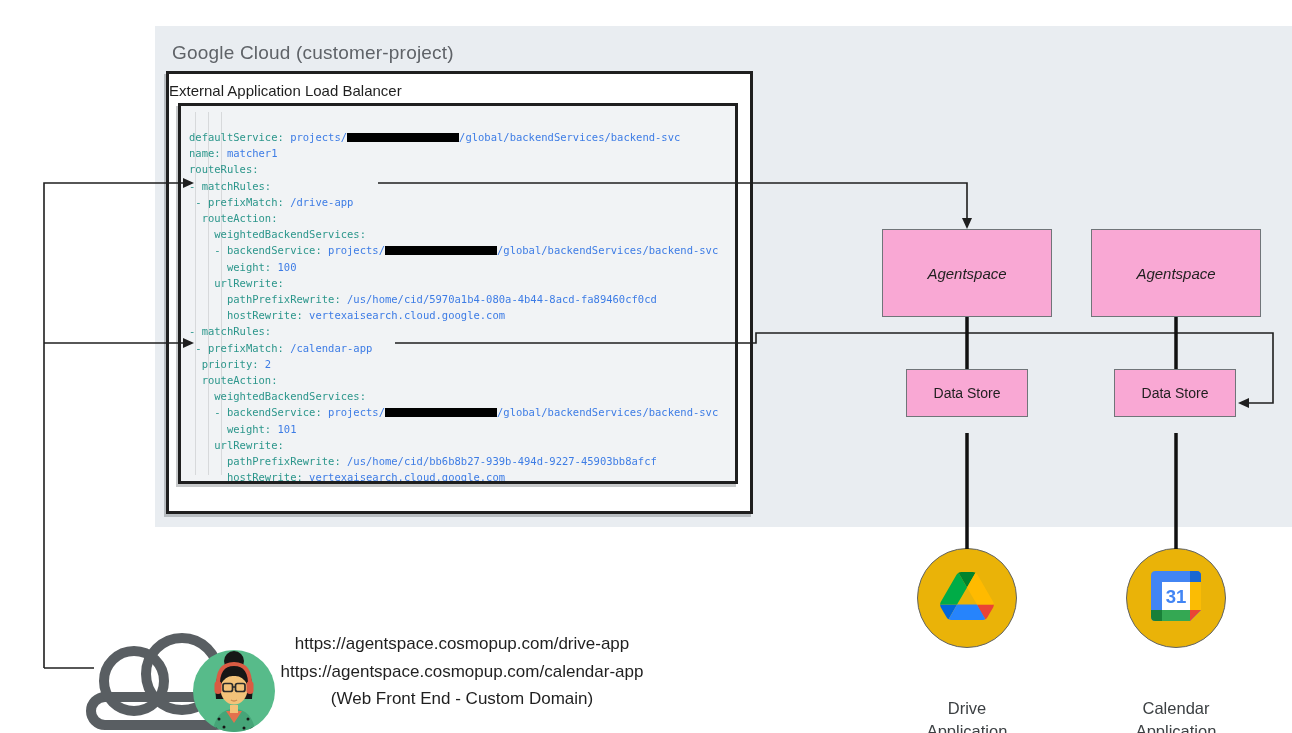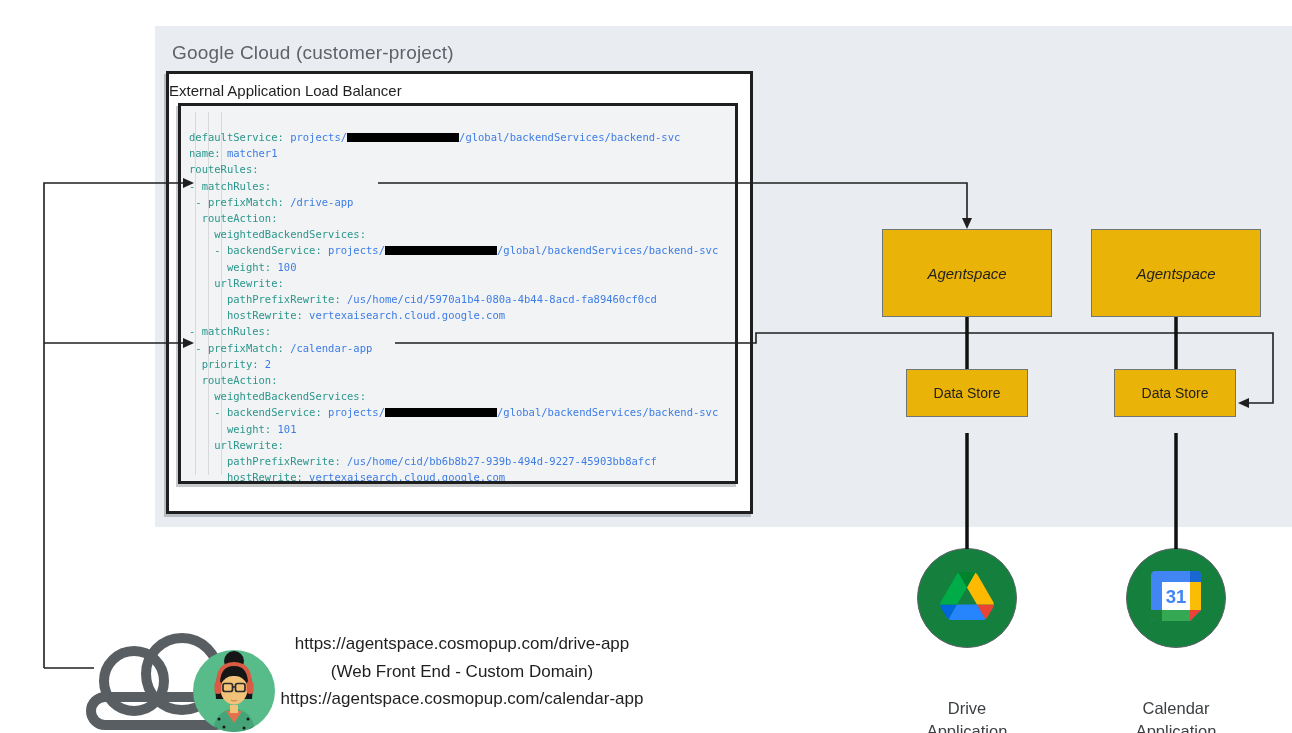--- a/index.html
+++ b/index.html
@@ -17,29 +17,29 @@
   .code-box{position:absolute;left:178px;top:103px;width:560px;height:381px;background:#f1f3f5;
             border:3px solid #1f1f1f;box-sizing:border-box;box-shadow:-2px 3px 0 rgba(95,99,104,.35);
             font-family:"DejaVu Sans Mono","Liberation Mono",monospace;font-size:10.5px;line-height:16.2px;
             padding:23px 6px 5px 8px;overflow:hidden;}
   .code-line{white-space:pre;}
   .tok-k{color:#2b968b;}
   .tok-v{color:#3d7ce5;}
   .redact{display:inline-block;width:112px;height:9px;background:#000;vertical-align:-1px;}
   .guide{position:absolute;top:6px;bottom:6px;width:1px;background:rgba(60,64,67,.14);}
 
-  .node{position:absolute;background:#eab308;border:1.5px solid #707579;box-sizing:border-box;
+  .node{position:absolute;background:#f9a8d4;border:1.5px solid #707579;box-sizing:border-box;
         display:flex;align-items:center;justify-content:center;text-align:center;}
   .agentspace{width:170px;height:88px;top:229px;font-size:15px;font-style:italic;color:#1f1f1f;}
   .as1{left:882px;} .as2{left:1091px;}
   .datastore{width:122px;height:48px;top:369px;font-size:14px;color:#1f1f1f;}
   .ds1{left:906px;} .ds2{left:1114px;}
 
   .app-circle{position:absolute;top:548px;width:100px;height:100px;border-radius:50%;
-              background:#15803d;border:1.5px solid #5f6368;box-sizing:border-box;
+              background:#eab308;border:1.5px solid #5f6368;box-sizing:border-box;
               display:flex;align-items:center;justify-content:center;}
   .drive-circle{left:917px;} .cal-circle{left:1126px;}
   .app-label{position:absolute;top:697px;width:160px;text-align:center;font-size:16.5px;
              color:#3c4043;line-height:23px;}
   .drive-label{left:887px;} .cal-label{left:1096px;}
 
   .cloud-wrap{position:absolute;left:82px;top:627px;}
   .avatar-wrap{position:absolute;left:192px;top:649px;}
 
   .urls{position:absolute;left:250px;top:630px;width:424px;text-align:center;
@@ -180,22 +180,22 @@
           <rect x="43.5" y="34.5" width="9.5" height="8" rx="2"></rect>
           <path d="M40.5 38 H43.5"></path>
         </g>
         <path d="M39 51 Q42 53 45 51" stroke="#c98a50" stroke-width="1.5" fill="none"></path>
       </g>
     </svg>
   </div>
 
   <div class="urls">
     <div>https://agentspace.cosmopup.com/drive-app</div>
+    <div>https://agentspace.cosmopup.com/calendar-app</div>
     <div>(Web Front End - Custom Domain)</div>
-    <div>https://agentspace.cosmopup.com/calendar-app</div>
   </div>
 
   <svg class="overlay" width="1292" height="733">
     <g stroke="#1f1f1f" stroke-width="1.6" fill="none">
       <path d="M44 668 V183 H185"></path>
       <path d="M44 343 H185"></path>
       <path d="M44 668 H94"></path>
       <path d="M378 183 H967 V221"></path>
       <path d="M395 343 H756 V333 H1273 V403 H1246"></path>
     </g>

